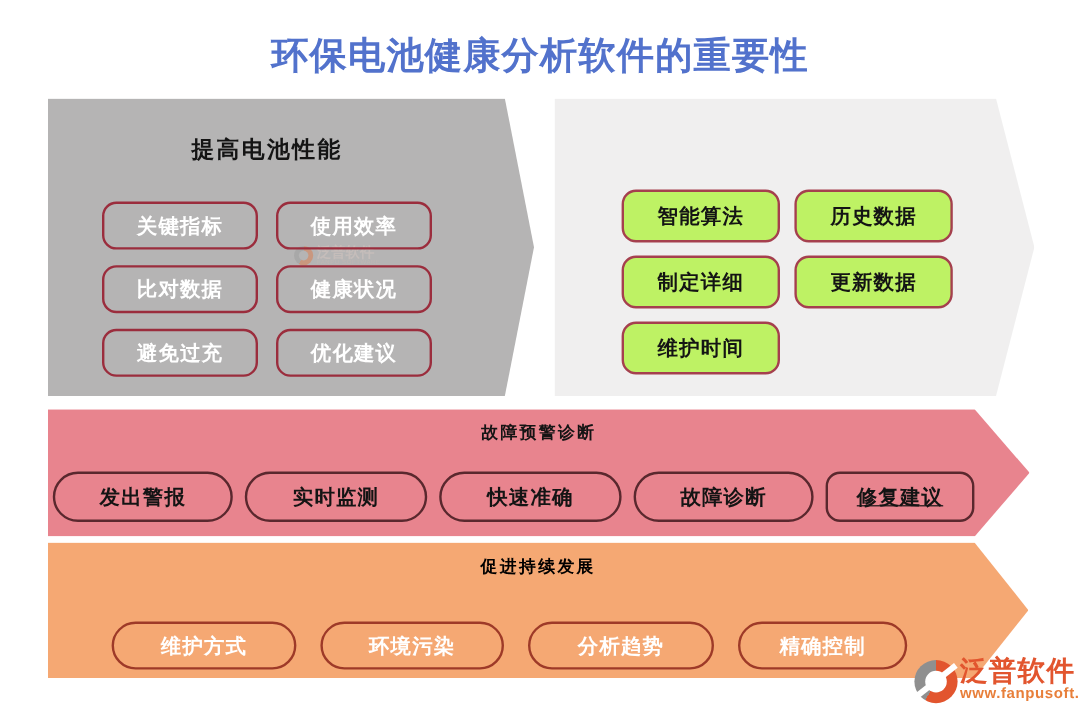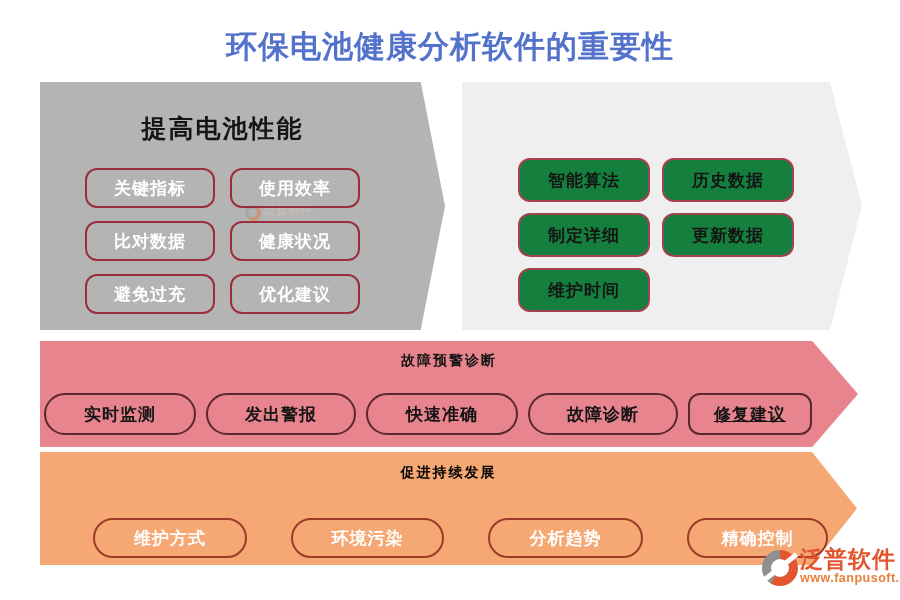--- a/index.html
+++ b/index.html
@@ -20,21 +20,21 @@
   .block-improve {
     left:40px; width:405px; background:#b5b4b4;
     clip-path:polygon(0 0, 94% 0, 100% 50%, 94% 100%, 0 100%);
   }
   .block-predict {
     left:462px; width:400px; background:#f0efef;
     clip-path:polygon(0 0, 92% 0, 100% 50%, 92% 100%, 0 100%);
   }
   .block-heading {
     position:absolute; left:0; width:100%;
-    text-align:center; font-size:25px; font-weight:bold; color:#141414;
+    text-align:center; font-size:19px; font-weight:bold; color:#141414;
     letter-spacing:2px;
   }
   .block-improve .block-heading { top:30px; padding-right:40px; }
   .block-predict .block-heading { top:20px; padding-right:36px; }
 
   .pill-grid {
     position:absolute; display:grid; z-index:2;
   }
   .block-improve .pill-grid {
     left:45px; top:86px;
@@ -49,21 +49,21 @@
   .pill {
     display:flex; align-items:center; justify-content:center;
     font-size:17px; font-weight:bold; letter-spacing:1px;
   }
   .pill-gray {
     border:2px solid #9b2d3d; border-radius:12px; color:#ffffff;
     background:transparent;
   }
   .pill-white {
     border:2px solid #a5404e; border-radius:12px; color:#141414;
-    background:#15803d;
+    background:#bef264;
   }
 
   .watermark {
     position:absolute; left:205px; top:122px; z-index:1;
     display:flex; align-items:center; gap:3px; opacity:0.45;
   }
   .watermark .wm-icon {
     width:16px; height:16px; border-radius:50%;
     background:conic-gradient(from 210deg,#9a9a9a 0 150deg,#e2743f 150deg 360deg);
     position:relative;
@@ -86,21 +86,21 @@
   }
   .band-heading {
     position:absolute; left:0; width:100%;
     text-align:center; font-size:14px; font-weight:bold; letter-spacing:2px;
   }
   .band-fault .band-heading { top:11px; color:#141414; }
   .band-sustain .band-heading { top:12px; color:#000000; }
 
   .band-pills { position:absolute; display:flex; }
   .band-fault .band-pills { left:4px; top:52px; gap:10px; }
-  .band-sustain .band-pills { left:53px; top:66px; gap:44px; }
+  .band-sustain .band-pills { left:53px; top:66px; gap:20px; }
 
   .pill-pink {
     height:42px; border:2px solid #5a282e; border-radius:21px;
     color:#141414; background:transparent;
   }
   .pill-pink.square { border-radius:12px;text-decoration:underline; }
   .pill-orange {
     height:40px; border:2px solid #9e3a28; border-radius:21px;
     color:#ffffff; background:transparent;
   }
@@ -160,22 +160,22 @@
       <div class="pill pill-white">历史数据</div>
       <div class="pill pill-white">制定详细</div>
       <div class="pill pill-white">更新数据</div>
       <div class="pill pill-white">维护时间</div>
     </div>
   </div>
 
   <div class="band band-fault">
     <div class="band-heading">故障预警诊断</div>
     <div class="band-pills">
+      <div class="pill pill-pink w150">发出警报</div>
       <div class="pill pill-pink w152">实时监测</div>
-      <div class="pill pill-pink w150">发出警报</div>
       <div class="pill pill-pink w152">快速准确</div>
       <div class="pill pill-pink w150">故障诊断</div>
       <div class="pill pill-pink square w124">修复建议</div>
     </div>
   </div>
 
   <div class="band band-sustain">
     <div class="band-heading">促进持续发展</div>
     <div class="band-pills">
       <div class="pill pill-orange w154">维护方式</div>

